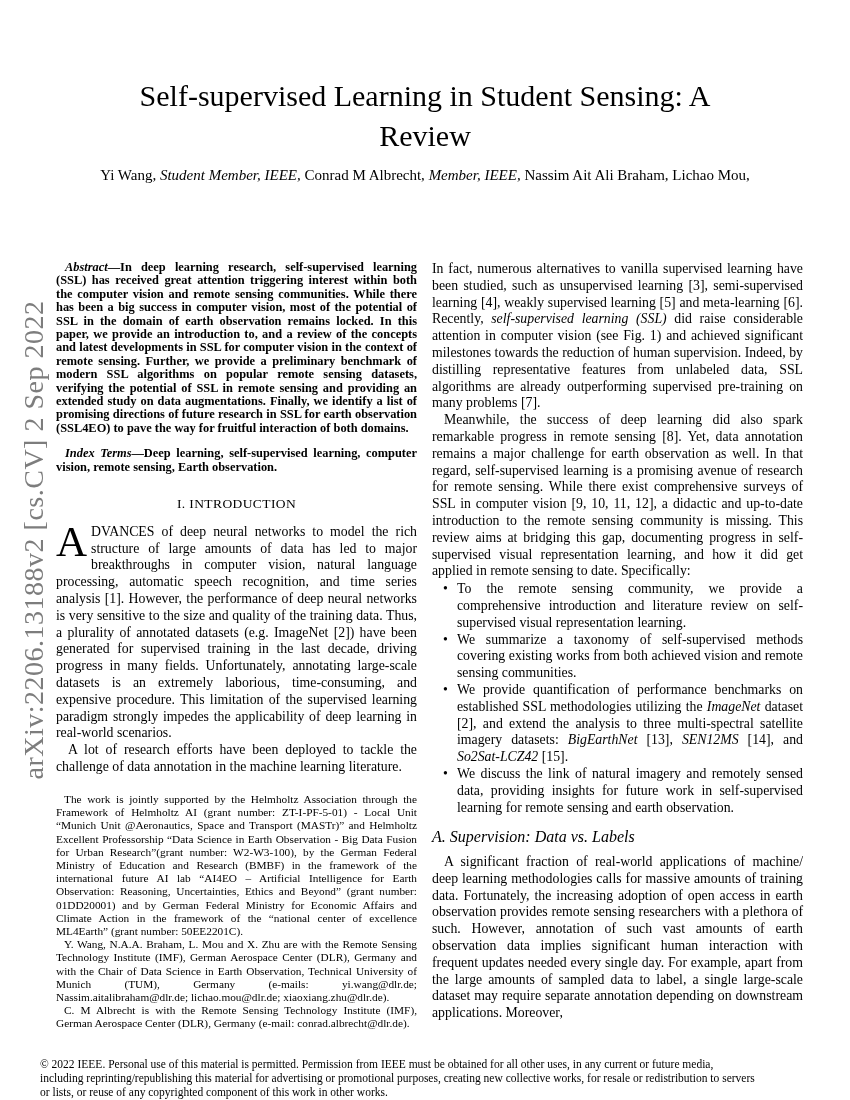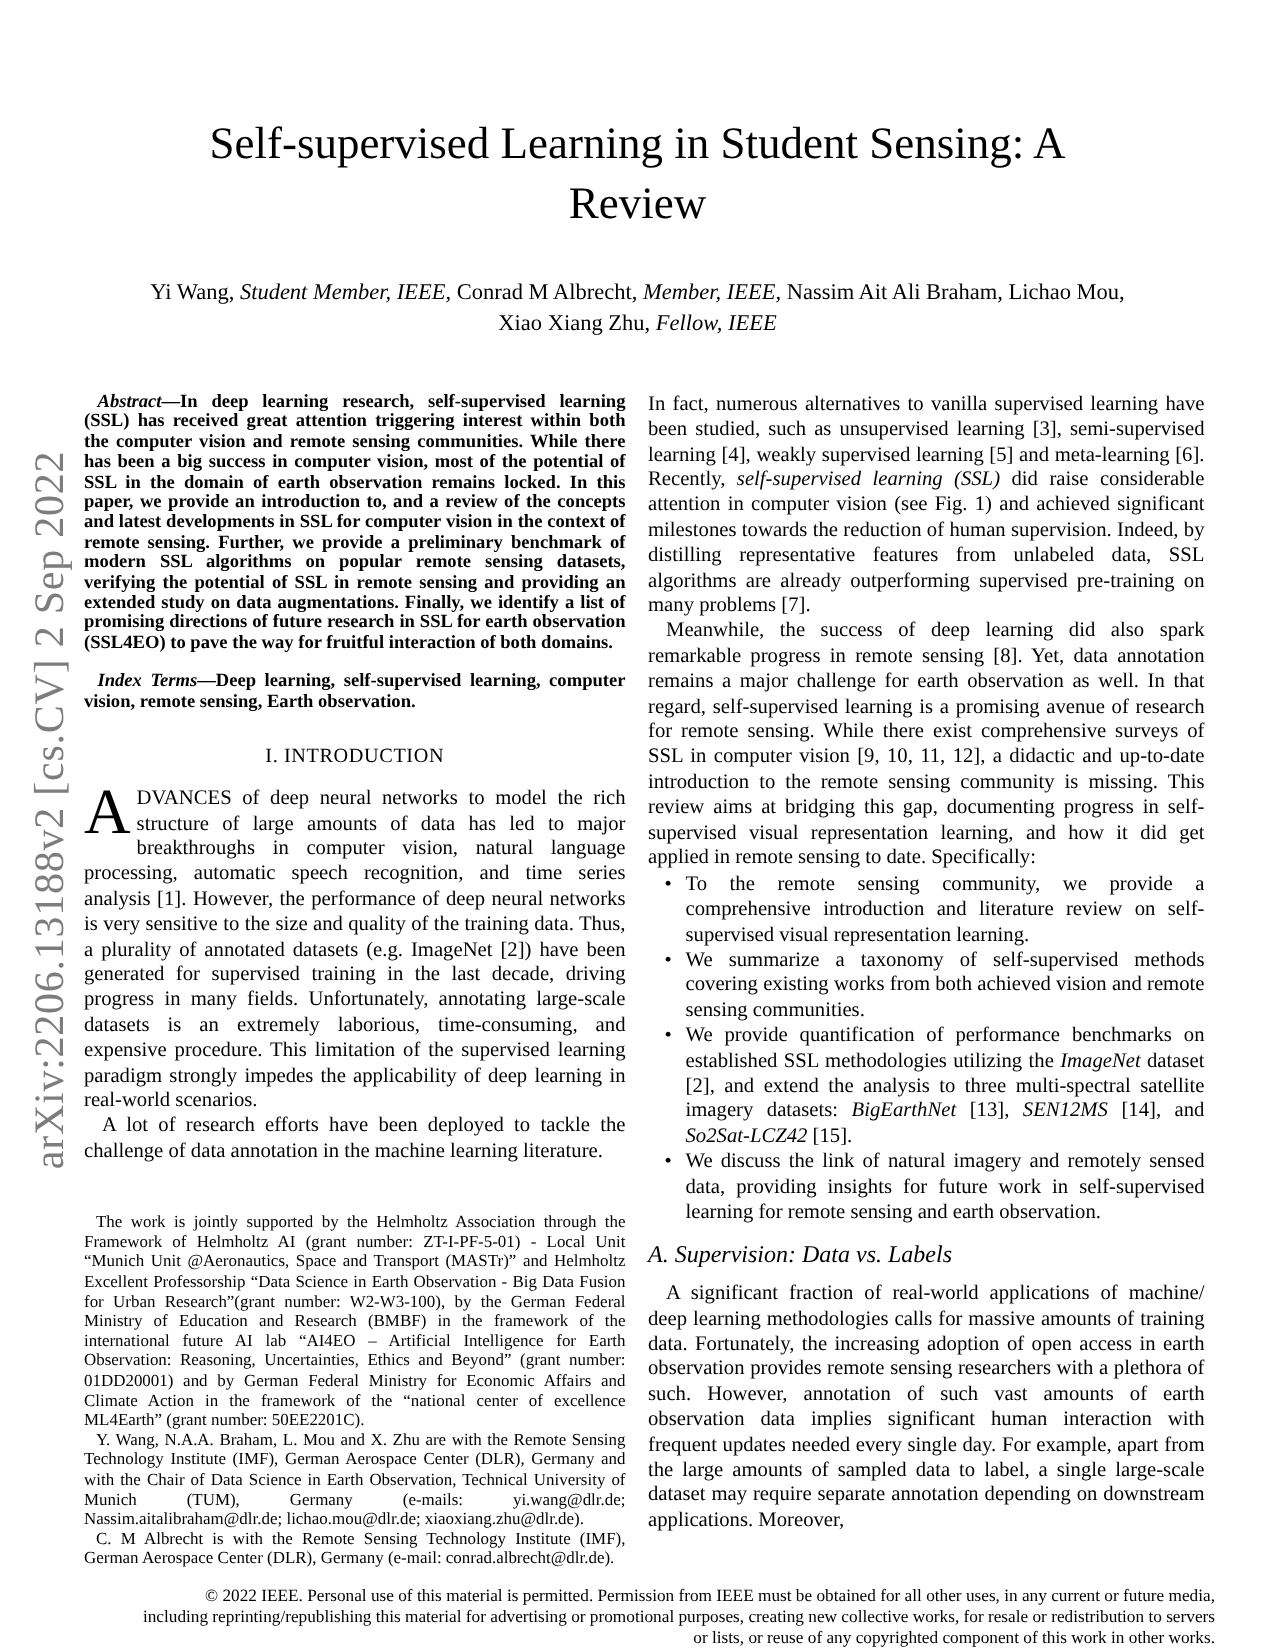--- a/index.html
+++ b/index.html
@@ -19,21 +19,21 @@
     transform: translate(-50%, -50%) rotate(-90deg);
     white-space: nowrap;
     font-size: 28px;
     color: #7d7d7d;
     letter-spacing: 0.5px;
   }
 
   
   .header { position: absolute; top: 76px; left: 60px; width: 730px; text-align: center; }
   .title { font-size: 30px; line-height: 40px; font-weight: normal; margin: 0; }
-  .authors { margin-top: 29px; font-size: 15px; line-height: 21px; }
+  .authors { margin-top: 9px; font-size: 15px; line-height: 21px; }
   .it { font-style: italic; }
 
   
   .col { position: absolute; top: 261px; text-align: justify; font-size: 13.8px; line-height: 16.8px; }
   .col-left  { left: 56px;  width: 361px; height: 800px; }
   .col-right { left: 432px; width: 371px; height: 800px; }
 
   .abstract, .index-terms {
     font-weight: bold;
     font-size: 12.4px; line-height: 13.4px;
@@ -63,46 +63,45 @@
     font-size: 43px; line-height: 33px;
     padding: 1px 4px 0 0;
   }
 
   .bullets { margin: 1px 0 0 0; }
   .bullet-item { position: relative; padding-left: 25px; margin: 0; }
   .bullet-item::before { content: "\2022"; position: absolute; left: 11px; }
 
   
   .footnote {
-    position: absolute; top: 548px; left: 0; width: 361px;
+    position: absolute; top: 532px; left: 0; width: 361px;
     font-size: 11.3px; line-height: 13.2px;
     text-align: justify;
   }
   .footnote p { margin: 0; }
   .footnote p.fn-indent { text-indent: 8px; }
 
   
   .footer {
     position: absolute; top: 1057px; left: 40px; width: 770px;
     font-size: 11.5px; line-height: 14px;
-    text-align: right;
+    text-align: left;
   }
 </style>
 </head>
 <body>
 
 <div class="page">
 
   <div class="arxiv-stamp">arXiv:2206.13188v2  [cs.CV]  2 Sep 2022</div>
 
   <div class="header">
     <h1 class="title"><span>Self-supervised Learning in Student Sensing: A</span><br><span>Review</span></h1>
     <div class="authors">
       <div><span>Yi Wang, </span><span class="it">Student Member, IEEE,</span><span> Conrad M Albrecht, </span><span class="it">Member, IEEE,</span><span> Nassim Ait Ali Braham, Lichao Mou,</span></div>
-      <div><span>Xiao Xiang Zhu, </span><span class="it">Fellow, IEEE</span></div>
     </div>
   </div>
 
   <div class="col col-left">
     <p class="abstract"><span class="it">Abstract</span><span>—In deep learning research, self-supervised learning (SSL) has received great attention triggering interest within both the computer vision and remote sensing communities. While there has been a big success in computer vision, most of the potential of SSL in the domain of earth observation remains locked. In this paper, we provide an introduction to, and a review of the concepts and latest developments in SSL for computer vision in the context of remote sensing. Further, we provide a preliminary benchmark of modern SSL algorithms on popular remote sensing datasets, verifying the potential of SSL in remote sensing and providing an extended study on data augmentations. Finally, we identify a list of promising directions of future research in SSL for earth observation (SSL4EO) to pave the way for fruitful interaction of both domains.</span></p>
     <p class="index-terms"><span class="it">Index Terms</span><span>—Deep learning, self-supervised learning, computer vision, remote sensing, Earth observation.</span></p>
 
     <h2 class="sec-heading">I. INTRODUCTION</h2>
     <p class="body"><span class="dropcap">A</span><span>DVANCES of deep neural networks to model the rich structure of large amounts of data has led to major breakthroughs in computer vision, natural language processing, automatic speech recognition, and time series analysis [1]. However, the performance of deep neural networks is very sensitive to the size and quality of the training data. Thus, a plurality of annotated datasets (e.g. ImageNet [2]) have been generated for supervised training in the last decade, driving progress in many fields. Unfortunately, annotating large-scale datasets is an extremely laborious, time-consuming, and expensive procedure. This limitation of the supervised learning paradigm strongly impedes the applicability of deep learning in real-world scenarios.</span></p>
     <p class="body indent">A lot of research efforts have been deployed to tackle the challenge of data annotation in the machine learning literature.</p>

